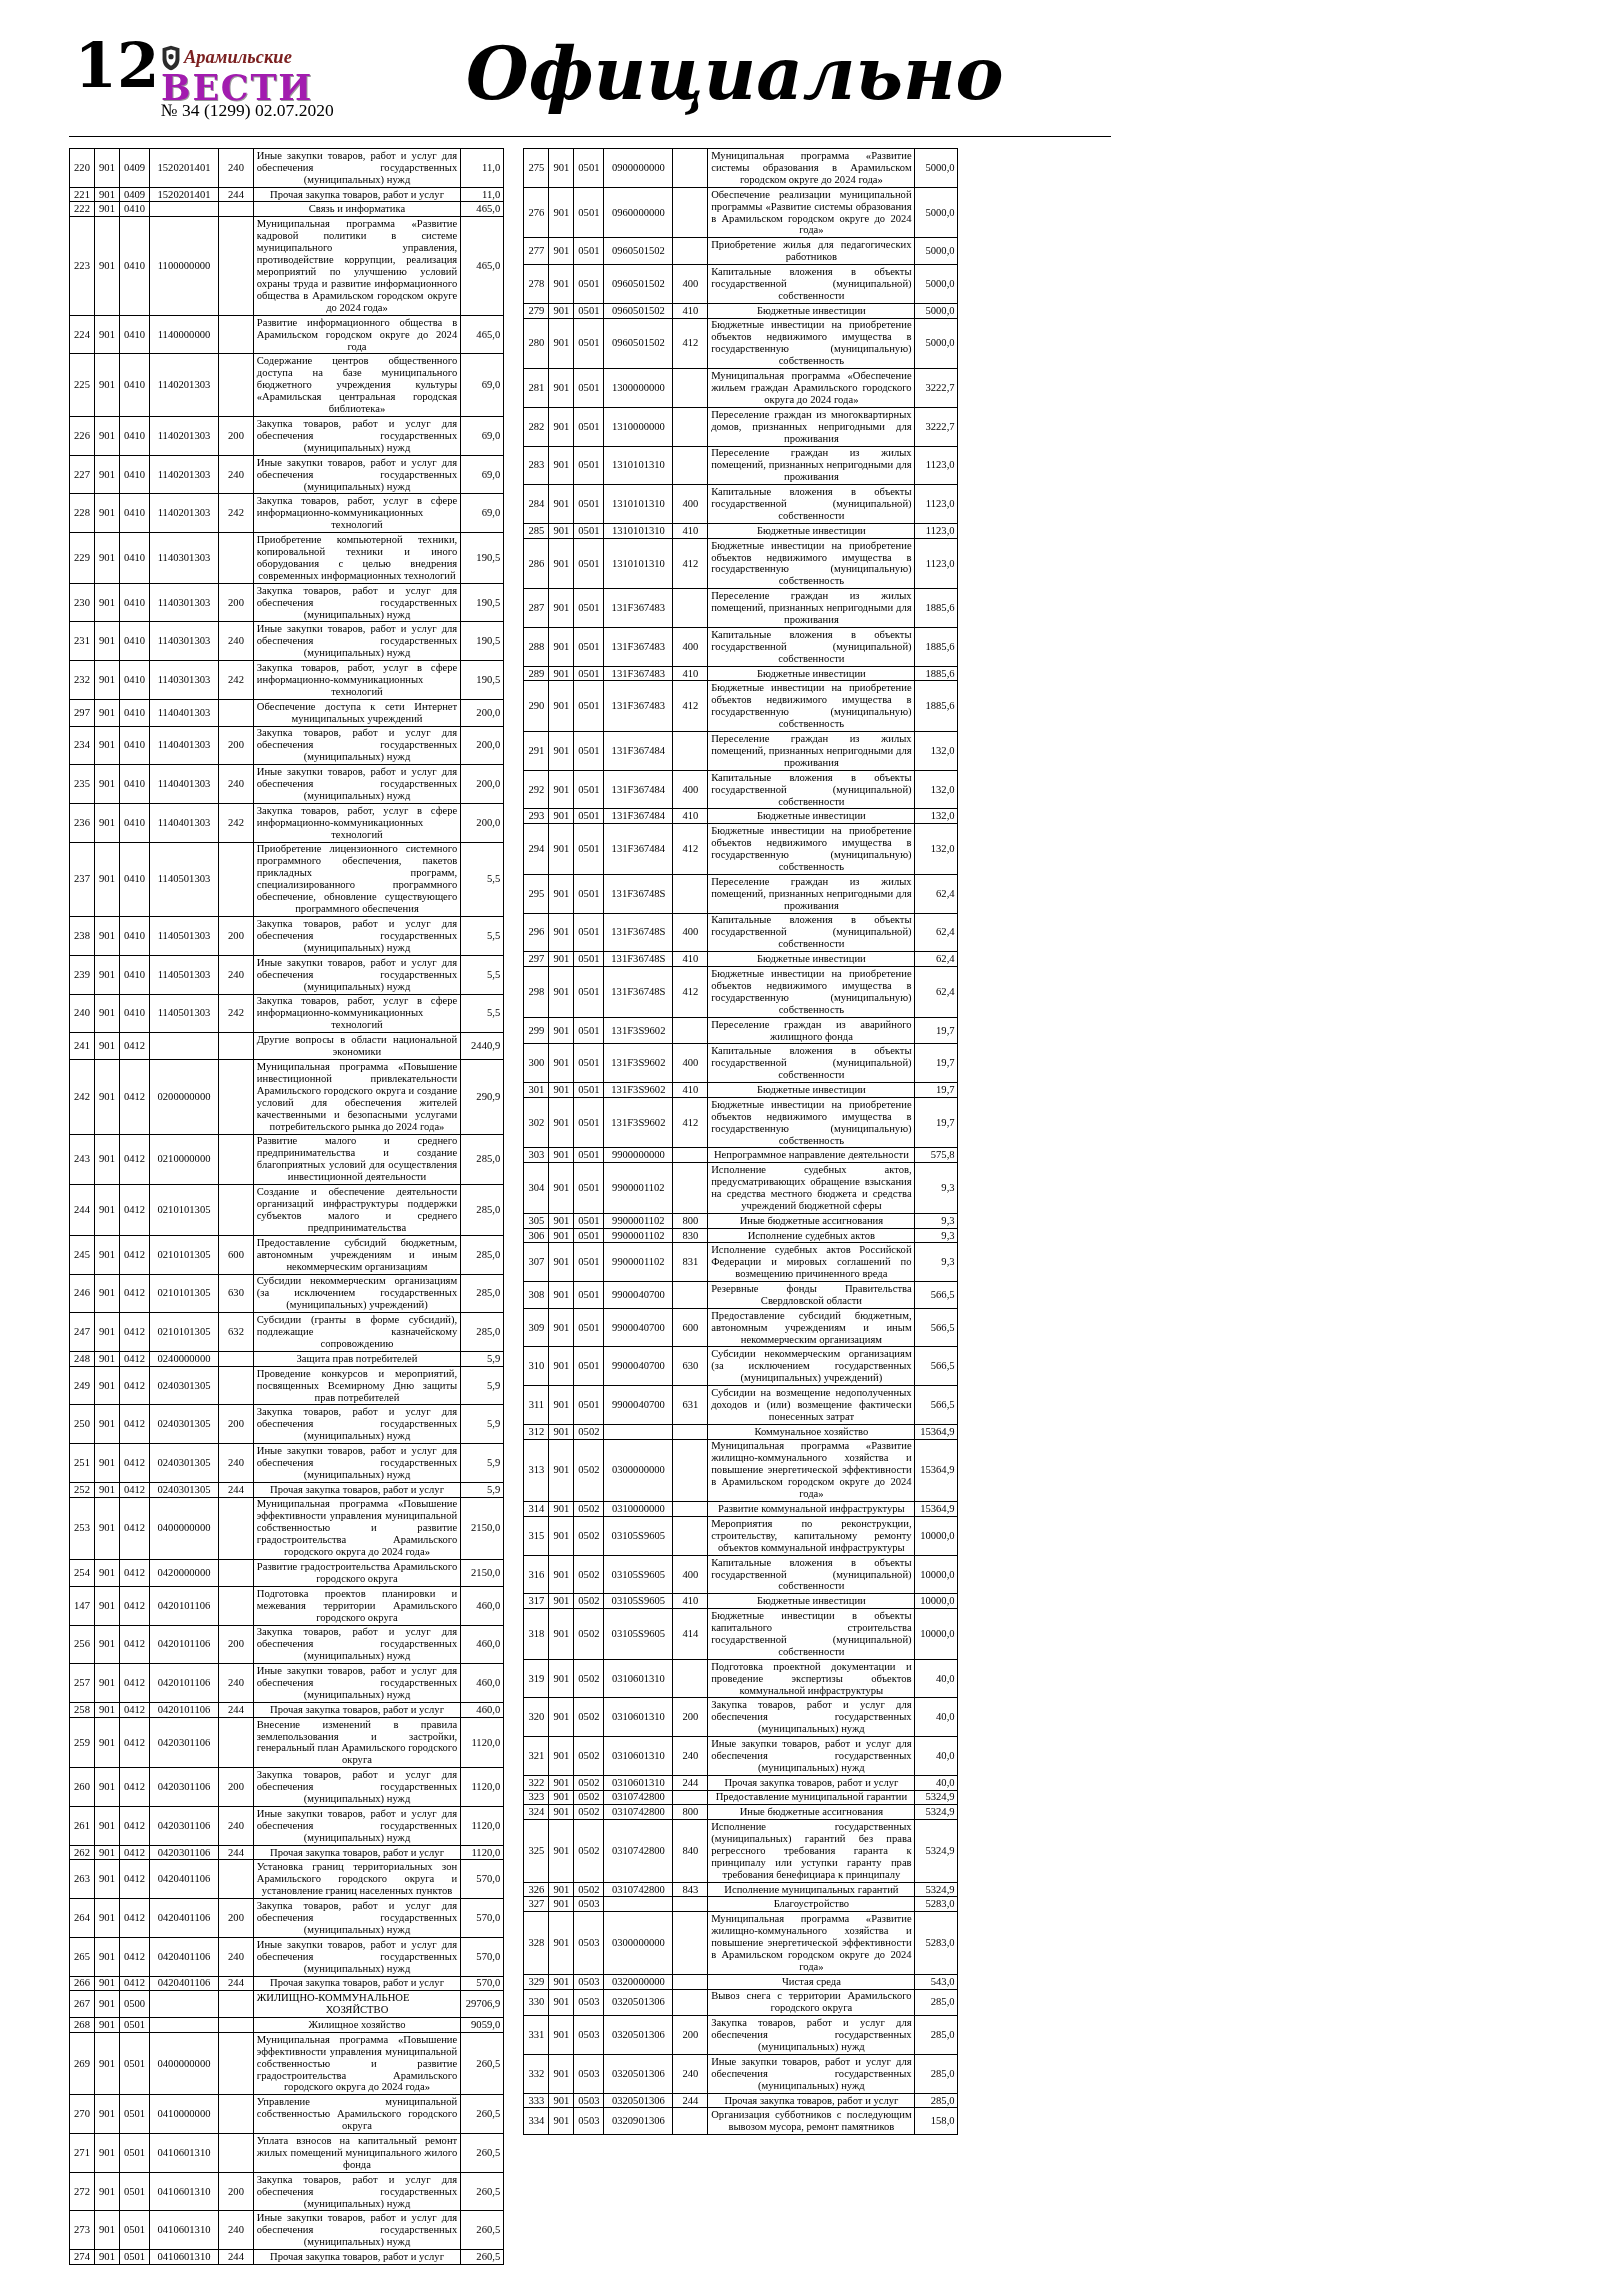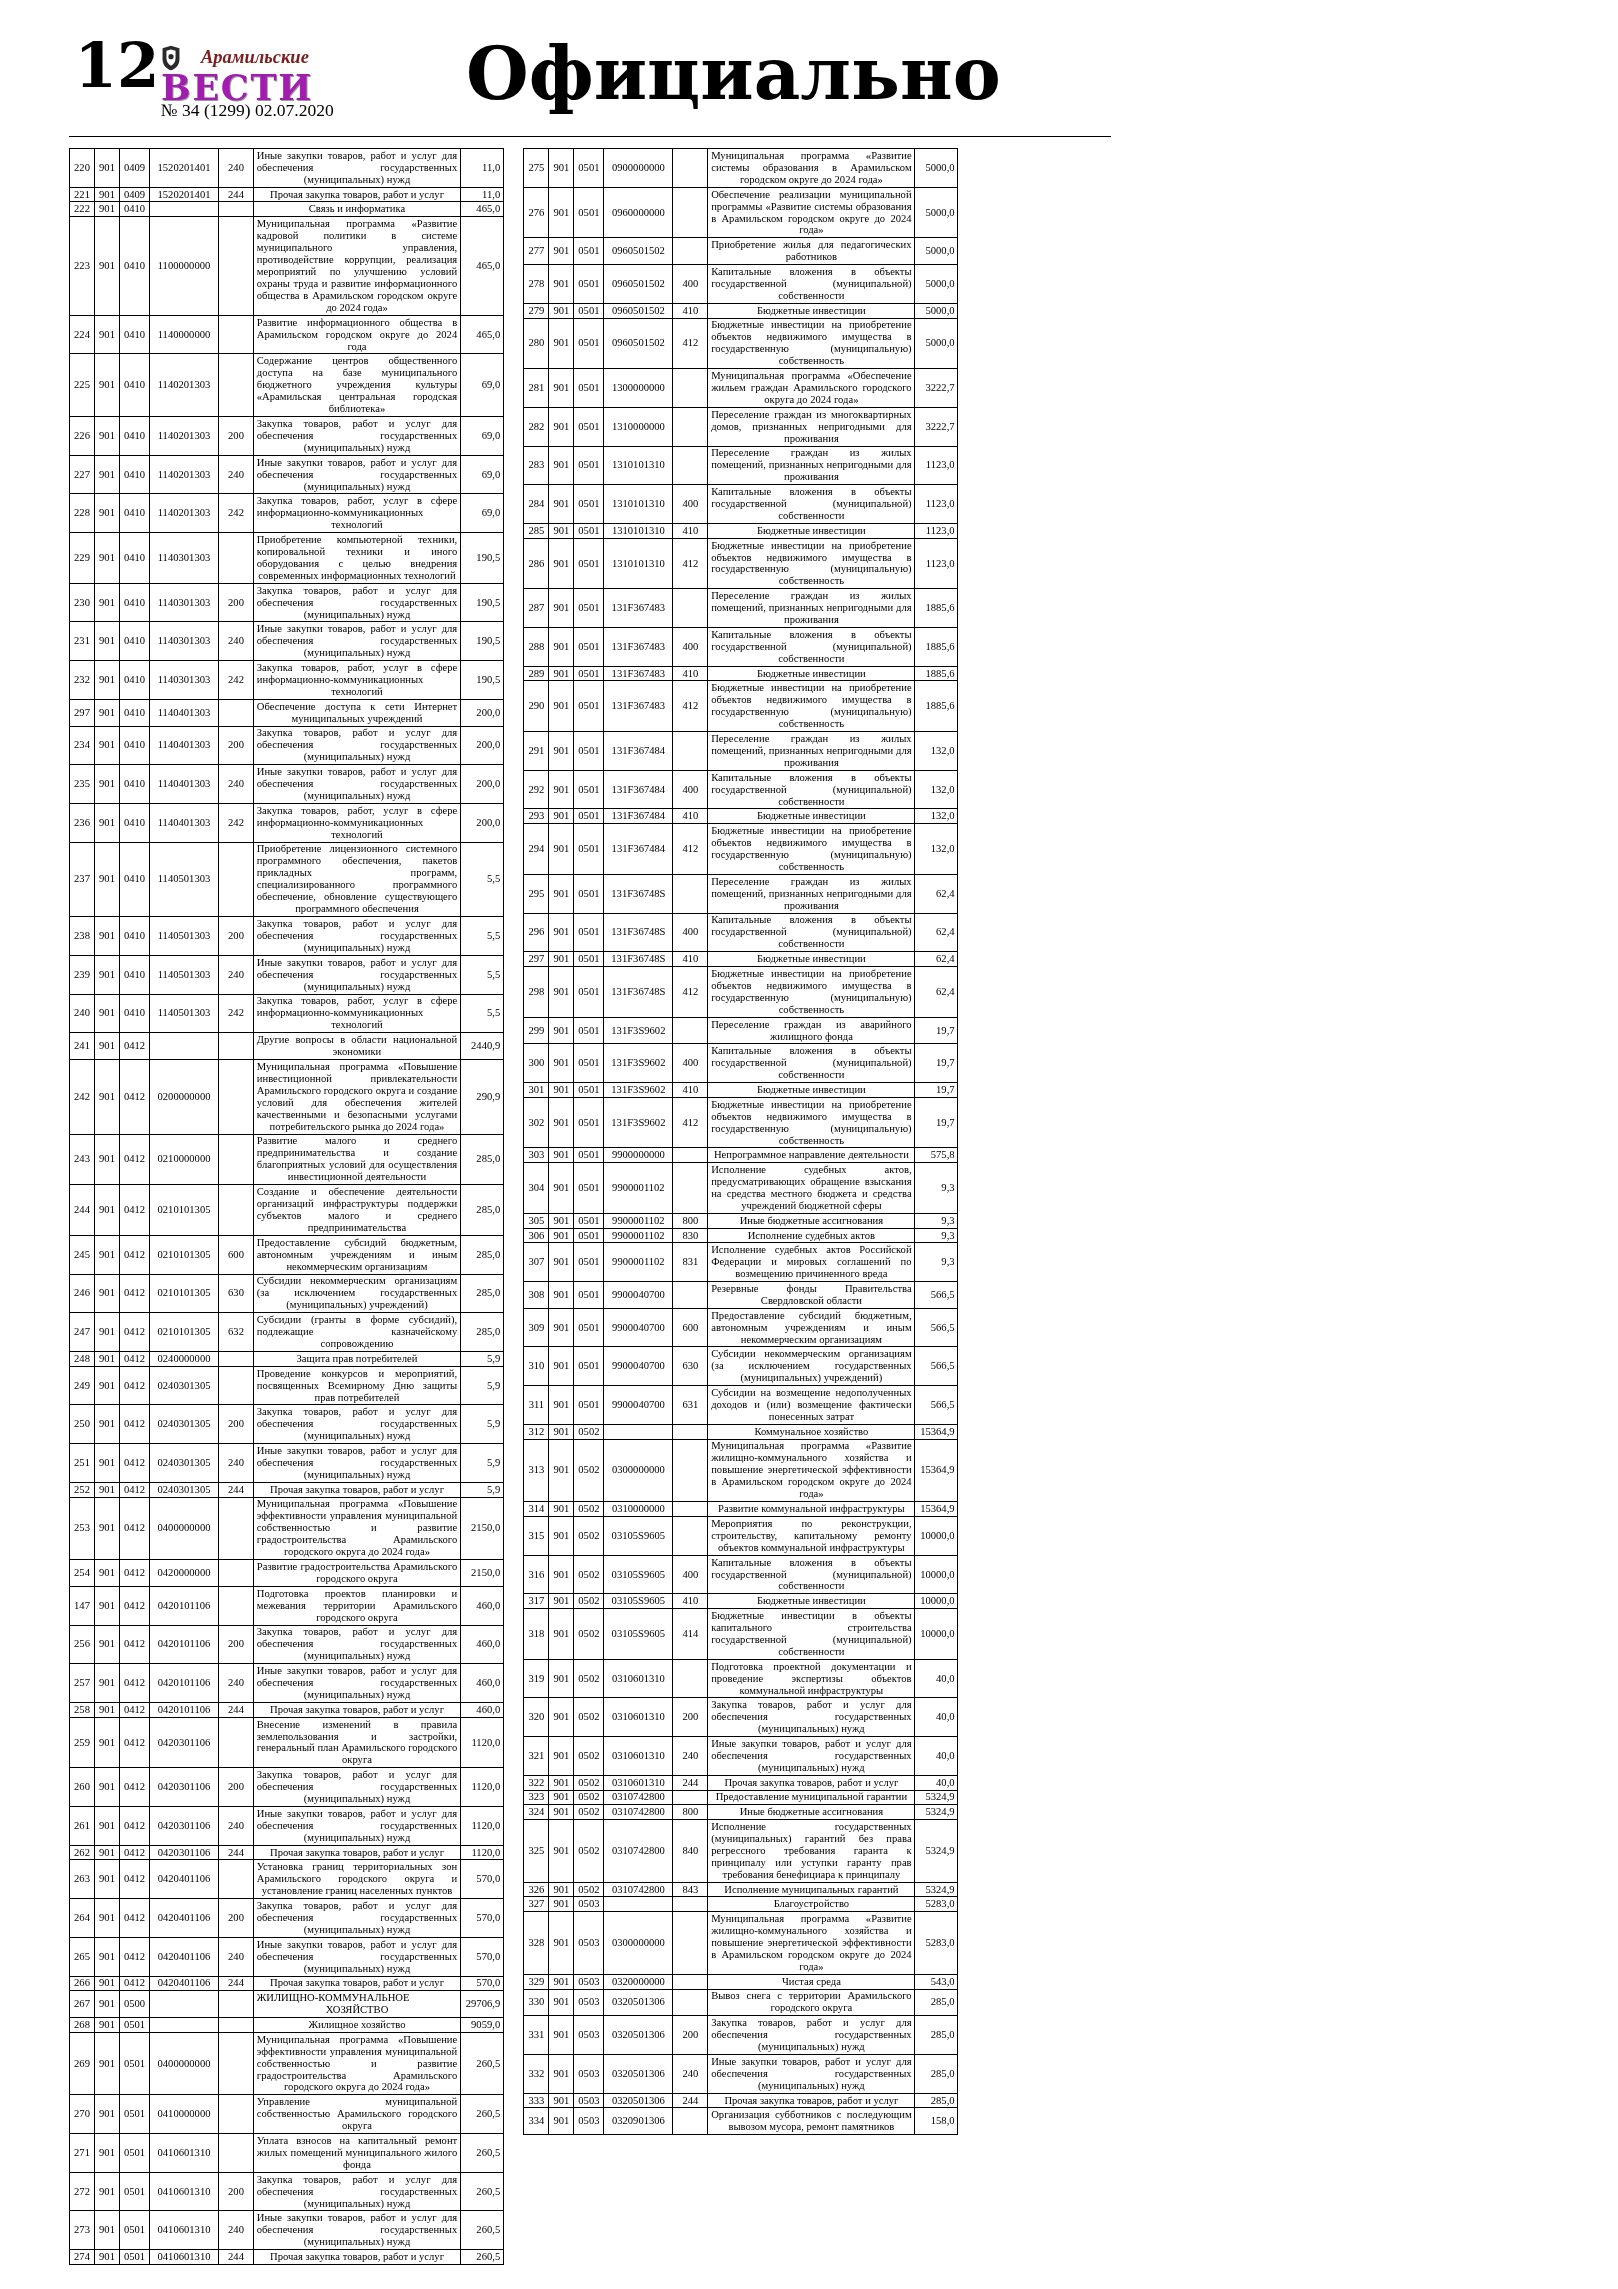--- a/index.html
+++ b/index.html
@@ -10,31 +10,31 @@
   }
   .content { position:absolute; left:69px; top:44px; width:1042px; }
 
   
   .header { position:relative; height:92px; border-bottom:1.8px solid #000; }
   .page-num {
     position:absolute; left:5.5px; top:-9.2px;
     font-family:"DejaVu Serif", serif; font-weight:bold; font-size:61px; line-height:1;
   }
   .logo { position:absolute; left:92px; top:1.8px; }
-  .logo-row1 { display:flex; align-items:center; gap:20px; height:24px; }
+  .logo-row1 { display:flex; align-items:center; gap:3px; height:24px; }
   .brand-top { font-size:18.5px; font-weight:bold; font-style:italic; }
   .brand-name {
     font-size:35px; line-height:1.0; font-weight:bold; letter-spacing:1.8px;
     color:#a21caf; text-shadow:0.9px 0.9px 0 #9a9a9a;
     font-family:"DejaVu Serif", serif;
   }
   .issue { position:absolute; left:92px; top:56px; font-size:17.5px; }
   .section-title {
     position:absolute; left:397px; top:-13px; width:434px; text-align:center;
-    font-family:"DejaVu Serif", serif; font-weight:bold;
+    font-family:"DejaVu Serif", serif; font-style:italic; font-weight:bold;
     font-size:72px; line-height:1.2; white-space:nowrap;
   }
 
   
   .tables { display:flex; gap:19.4px; margin-top:11px; align-items:flex-start; }
   table.budget {
     border-collapse:collapse; width:435px; table-layout:fixed;
     font-size:10.6px; line-height:1.13;
   }
   table.budget td {

